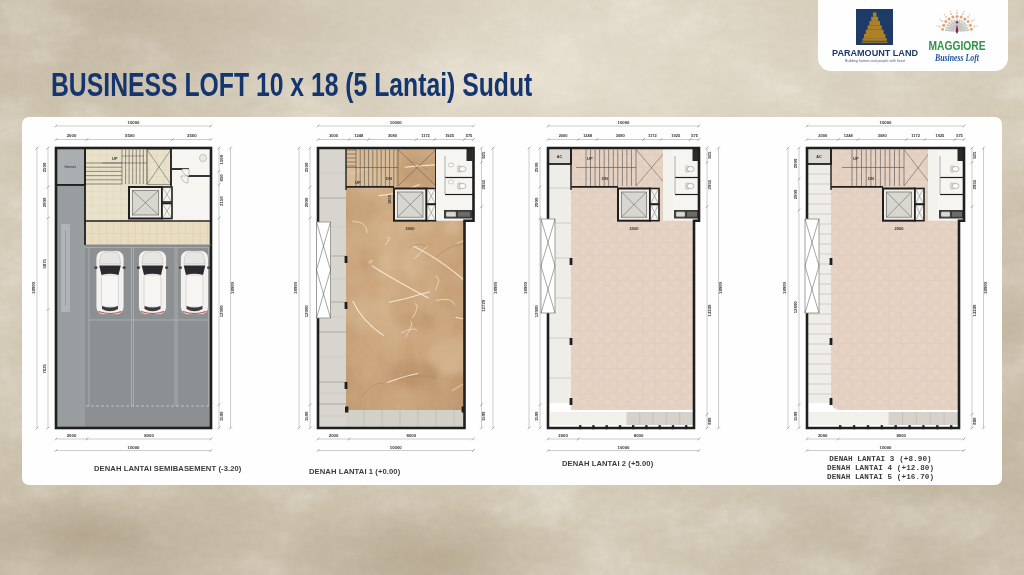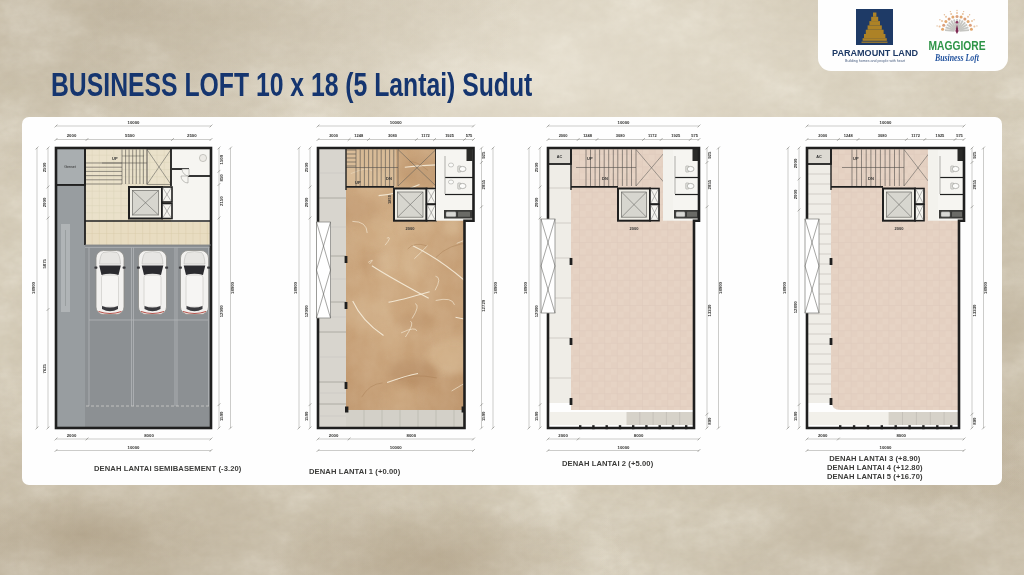--- a/index.html
+++ b/index.html
@@ -1068,12 +1068,12 @@
     </g>
 
 <g>
       <line x1="24" y1="0" x2="24" y2="42" stroke="#1f1f1f" stroke-width="1.4"></line>
       <rect x="22.6" y="110" width="2.8" height="7" fill="#1f1f1f"></rect>
       <rect x="22.6" y="190" width="2.8" height="7" fill="#1f1f1f"></rect>
       <rect x="22.6" y="250" width="2.8" height="7" fill="#1f1f1f"></rect>
     </g>
 </svg>
 
-<div class="plab" style="left:827px;top:455px;">DENAH LANTAI 3 (+8.90)<br>DENAH LANTAI 4 (+12.80)<br>DENAH LANTAI 5 (+16.70)</div>
+<div class="plab" style="left:827px;top:455px;font-family:Liberation Mono, monospace;">DENAH LANTAI 3 (+8.90)<br>DENAH LANTAI 4 (+12.80)<br>DENAH LANTAI 5 (+16.70)</div>
 </body></html>

